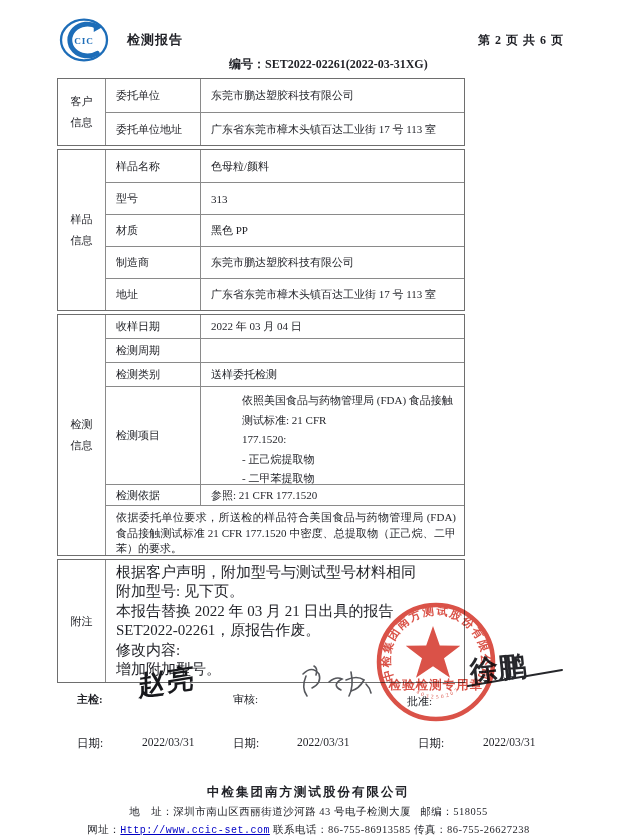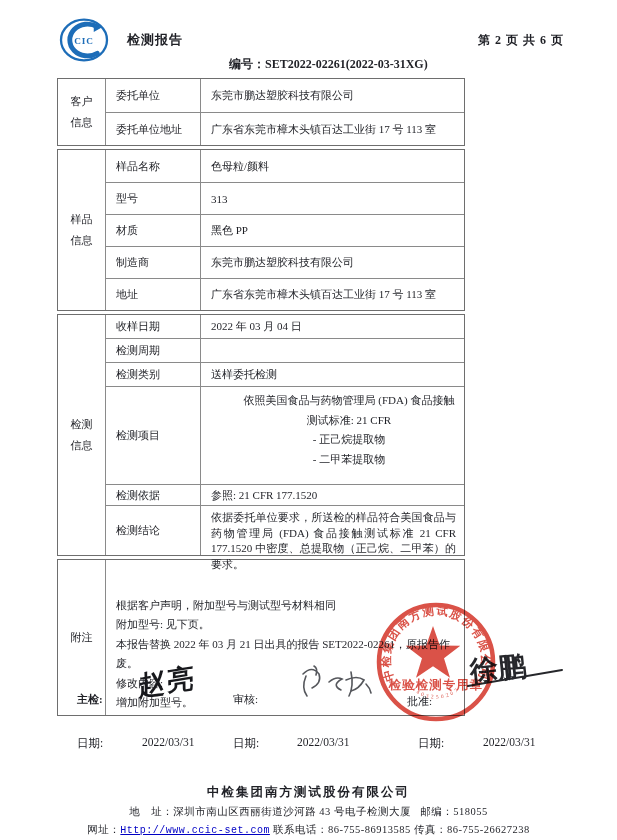--- a/index.html
+++ b/index.html
@@ -14,28 +14,28 @@
   .hdr-page { font-weight:bold; font-size:12px; margin-left:auto; white-space:nowrap; letter-spacing:1px; }
 
   
   .tables { position:absolute; left:57px; top:78px; width:408px; }
   .section { border:1px solid #6e6e6e; display:flex; margin-bottom:3px; background:#fff; }
   .group-col { flex:0 0 48px; border-right:1px solid #8a8a8a; display:flex; align-items:center; justify-content:center; text-align:center; font-size:11px; line-height:21px; }
   .rows-col { flex:1; display:flex; flex-direction:column; }
   .row { display:flex; }
   .row + .row { border-top:1px solid #8a8a8a; }
   .label-col { flex:0 0 95px; border-right:1px solid #8a8a8a; display:flex; align-items:center; padding-left:10px; font-size:11px; }
-  .value-col { flex:1; display:flex; align-items:center; padding-left:10px; padding-right:8px; font-size:11px;text-align:center; }
+  .value-col { flex:1; display:flex; align-items:center; padding-left:10px; padding-right:8px; font-size:11px; }
   .value-col.block { display:block; padding-top:4px; }
   .r33 { height:33px; } .r32 { height:32px; }
   .r23 { height:23px; } .r24 { height:24px; } .r21 { height:21px; }
   .rproj { height:98px; } .rcon { height:50px; }
   .proj-line { line-height:19.5px;margin-left:31px; }
   .con-text { line-height:15.5px; text-align:justify; padding:2px 8px 2px 10px; }
-  .note-cell { flex:1; padding:3px 8px 3px 10px; font-size:11px;margin-top:33px; }
+  .note-cell { flex:1; padding:3px 8px 3px 10px; font-size:15px; }
   .note-line { line-height:19.4px; }
 
   
   .siglabel { position:absolute; font-size:11px; }
   .sigdate  { position:absolute; font-size:11.5px; }
   .sig-name1 { position:absolute; left:138px; top:664px; font-size:27px; color:#17181c; transform:rotate(-9deg) skewX(-8deg); font-weight:600; letter-spacing:2px; }
   .sig-svg { position:absolute; }
   .sig-name3 { position:absolute; left:466px; top:638px; width:100px; height:62px; }
 
   
@@ -121,30 +121,30 @@
         <div class="label-col">检测周期</div>
       </div>
       <div class="row r24">
         <div class="label-col">检测类别</div>
         <div class="value-col">送样委托检测</div>
       </div>
       <div class="row rproj">
         <div class="label-col">检测项目</div>
         <div class="value-col block">
           <div class="proj-line">依照美国食品与药物管理局 (FDA) 食品接触测试标准: 21 CFR</div>
+          <div class="proj-line">177.1520:</div>
           <div class="proj-line">- 正己烷提取物</div>
           <div class="proj-line">- 二甲苯提取物</div>
         </div>
       </div>
       <div class="row r21">
         <div class="label-col">检测依据</div>
         <div class="value-col">参照: 21 CFR 177.1520</div>
       </div>
       <div class="row rcon">
-        <div class="label-col">检测结论</div>
         <div class="value-col block con-text">依据委托单位要求，所送检的样品符合美国食品与药物管理局 (FDA) 食品接触测试标准 21 CFR 177.1520 中密度、总提取物（正己烷、二甲苯）的要求。</div>
       </div>
     </div>
   </div>
 
   <div class="section">
     <div class="group-col">
         <span>附注</span>
       </div>
     <div class="note-cell">

